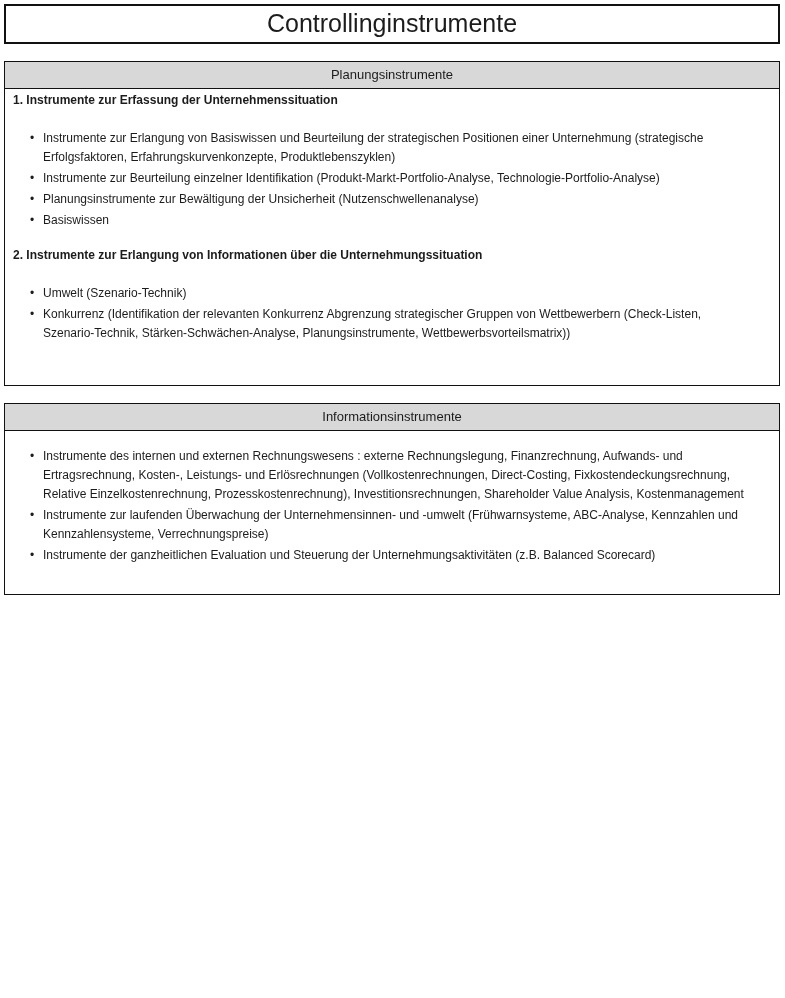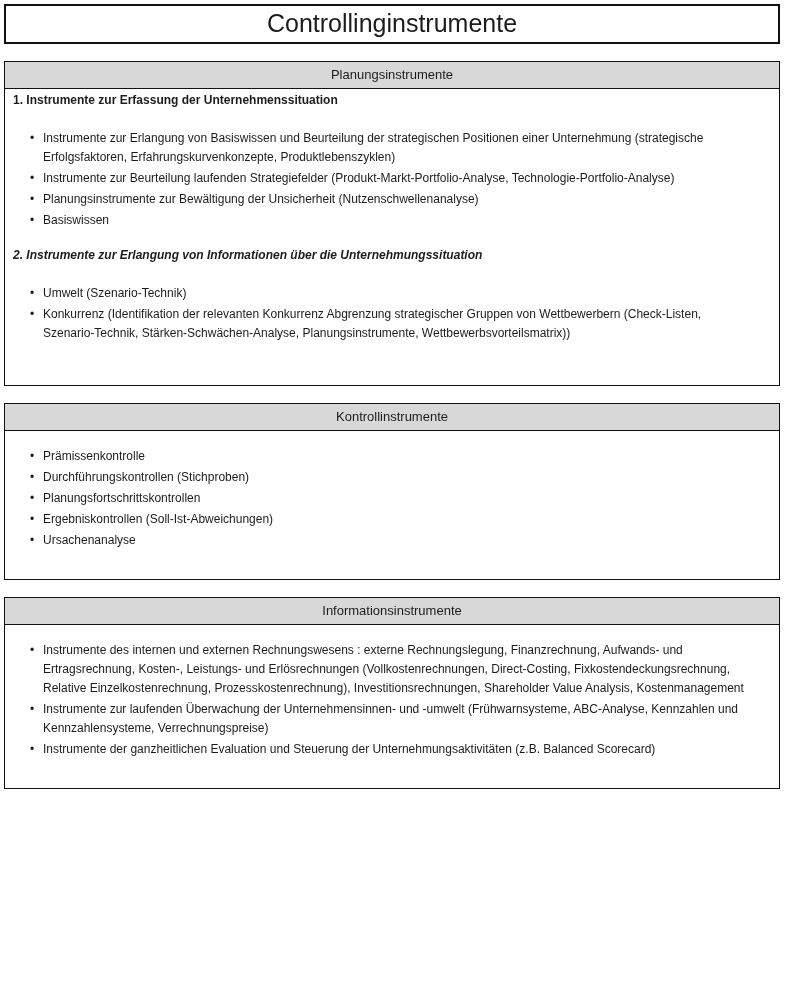--- a/index.html
+++ b/index.html
@@ -47,21 +47,20 @@
   }
   .section-body.pad-lg {
     padding-bottom: 26px;
   }
   .group-heading {
     font-weight: bold;
     margin: 2px 0 19px 0;
   }
   .group-heading.second {
     margin-top: 9px;
-    font-style: italic;
   }
   ul.bullets {
     list-style: none;
     margin: 16px;
     padding: 0;
   }
   ul.bullets li {
     position: relative;
     padding-left: 14px;
     margin: 0 0 2px 0;
@@ -80,46 +79,34 @@
 
   <div class="title-box">Controllinginstrumente</div>
 
   <div class="section">
     <div class="section-header">Planungsinstrumente</div>
     <div class="section-body pad-lg">
 
       <div class="group-heading">1. Instrumente zur Erfassung der Unternehmenssituation</div>
       <ul class="bullets">
         <li>Instrumente zur Erlangung von Basiswissen und Beurteilung der strategischen Positionen einer Unternehmung (strategische Erfolgsfaktoren, Erfahrungskurvenkonzepte, Produktlebenszyklen)</li>
-        <li>Instrumente zur Beurteilung laufenden Strategiefelder (Produkt-Markt-Portfolio-Analyse, Technologie-Portfolio-Analyse)</li>
+        <li>Instrumente zur Beurteilung einzelner Identifikation (Produkt-Markt-Portfolio-Analyse, Technologie-Portfolio-Analyse)</li>
         <li>Planungsinstrumente zur Bewältigung der Unsicherheit (Nutzenschwellenanalyse)</li>
         <li>Basiswissen</li>
       </ul>
 
       <div class="group-heading second">2. Instrumente zur Erlangung von Informationen über die Unternehmungssituation</div>
       <ul class="bullets">
         <li>Umwelt (Szenario-Technik)</li>
         <li>Konkurrenz (Identifikation der relevanten Konkurrenz Abgrenzung strategischer Gruppen von Wettbewerbern (Check-Listen, Szenario-Technik, Stärken-Schwächen-Analyse, Planungsinstrumente, Wettbewerbsvorteilsmatrix))</li>
       </ul>
 
     </div>
   </div>
 
-  <div class="section">
-    <div class="section-header">Kontrollinstrumente</div>
-    <div class="section-body">
-      <ul class="bullets">
-        <li>Prämissenkontrolle</li>
-        <li>Durchführungskontrollen (Stichproben)</li>
-        <li>Planungsfortschrittskontrollen</li>
-        <li>Ergebniskontrollen (Soll-Ist-Abweichungen)</li>
-        <li>Ursachenanalyse</li>
-      </ul>
-    </div>
-  </div>
 
   <div class="section">
     <div class="section-header">Informationsinstrumente</div>
     <div class="section-body">
       <ul class="bullets">
         <li>Instrumente des internen und externen Rechnungswesens : externe Rechnungslegung, Finanzrechnung, Aufwands- und Ertragsrechnung, Kosten-, Leistungs- und Erlösrechnungen (Vollkostenrechnungen, Direct-Costing, Fixkostendeckungsrechnung, Relative Einzelkostenrechnung, Prozesskostenrechnung), Investitionsrechnungen, Shareholder Value Analysis, Kostenmanagement</li>
         <li>Instrumente zur laufenden Überwachung der Unternehmensinnen- und -umwelt (Frühwarnsysteme, ABC-Analyse, Kennzahlen und Kennzahlensysteme, Verrechnungspreise)</li>
         <li>Instrumente der ganzheitlichen Evaluation und Steuerung der Unternehmungsaktivitäten (z.B. Balanced Scorecard)</li>
       </ul>
     </div>

